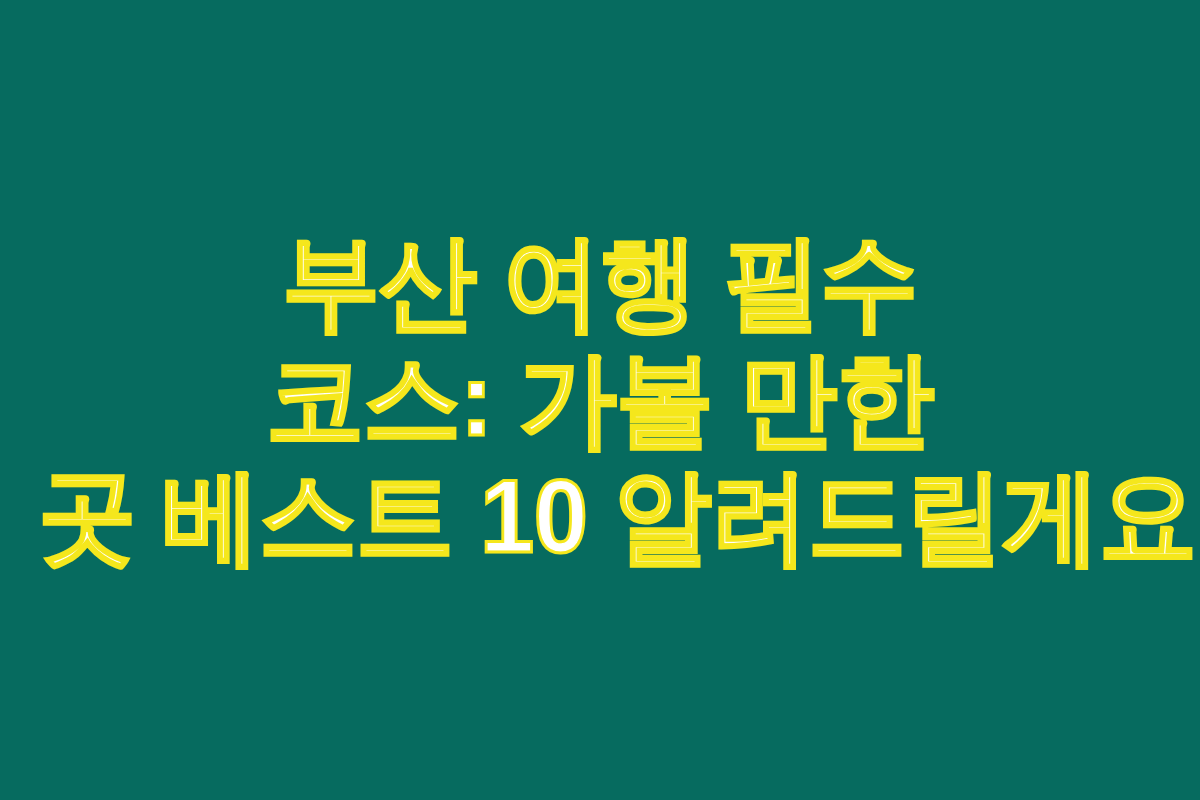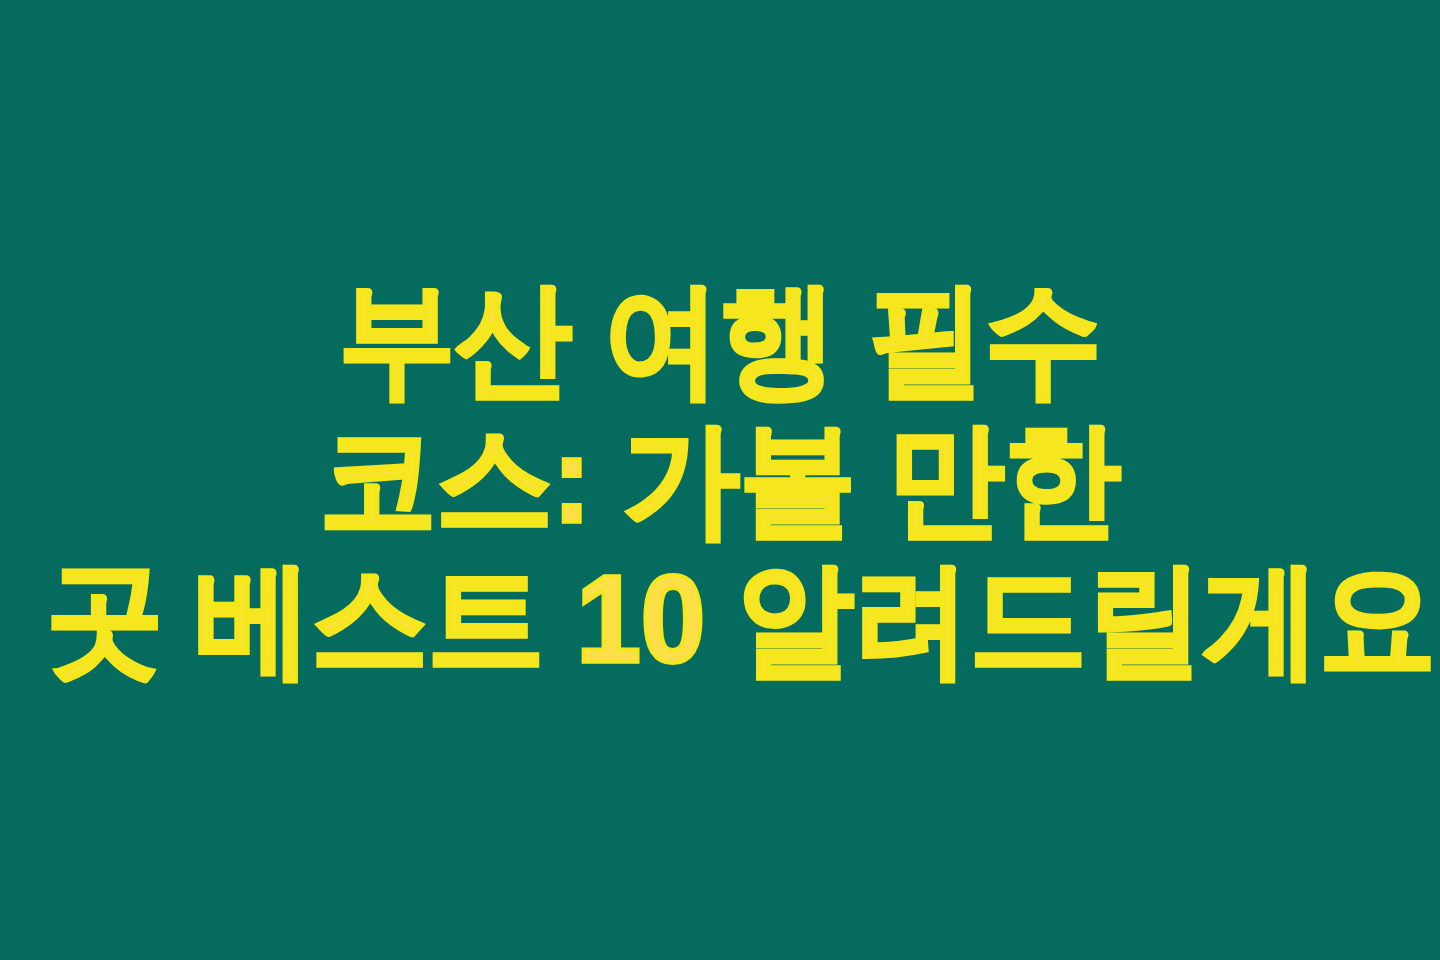--- a/index.html
+++ b/index.html
@@ -50,19 +50,19 @@
   
   .hl-line-1 { font-size: 104px; }
   .hl-line-2 { font-size: 104px; }
   .hl-line-3 { font-size: 104px; transform: scaleX(1.0); }
 </style>
 </head>
 <body>
 
 <div id="banner" style="background: rgb(6, 107, 95);">
 
-  <h1 id="headline" style="color: #fde047; -webkit-text-stroke: 3px rgb(245, 231, 28);">
+  <h1 id="headline" style="color: #ffffff; -webkit-text-stroke: 3px rgb(245, 231, 28);">
     <span class="hl-line hl-line-1" style="display: inline-block; transform: scaleX(0.9375); transform-origin: center center;">부산 여행 필수</span>
     <span class="hl-line hl-line-2" style="display: inline-block; transform: scaleX(0.9375); transform-origin: center center;">코스: 가볼 만한</span>
     <span class="hl-line hl-line-3" style="display: inline-block; transform: scaleX(0.9375); transform-origin: center center;">곳 베스트 10 알려드릴게요</span>
   </h1>
 
 </div>
 
 </body></html>

